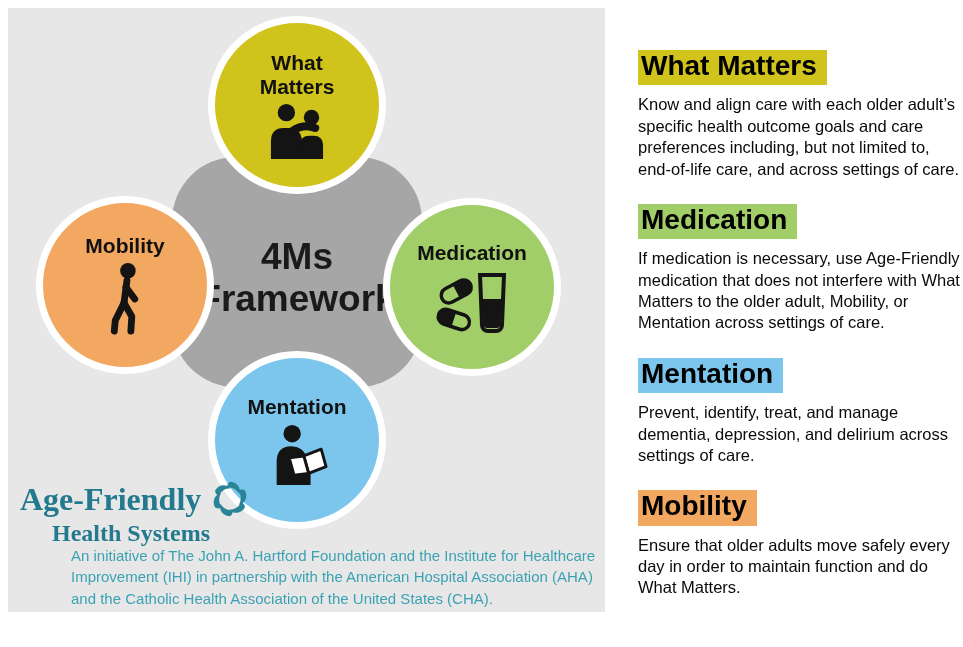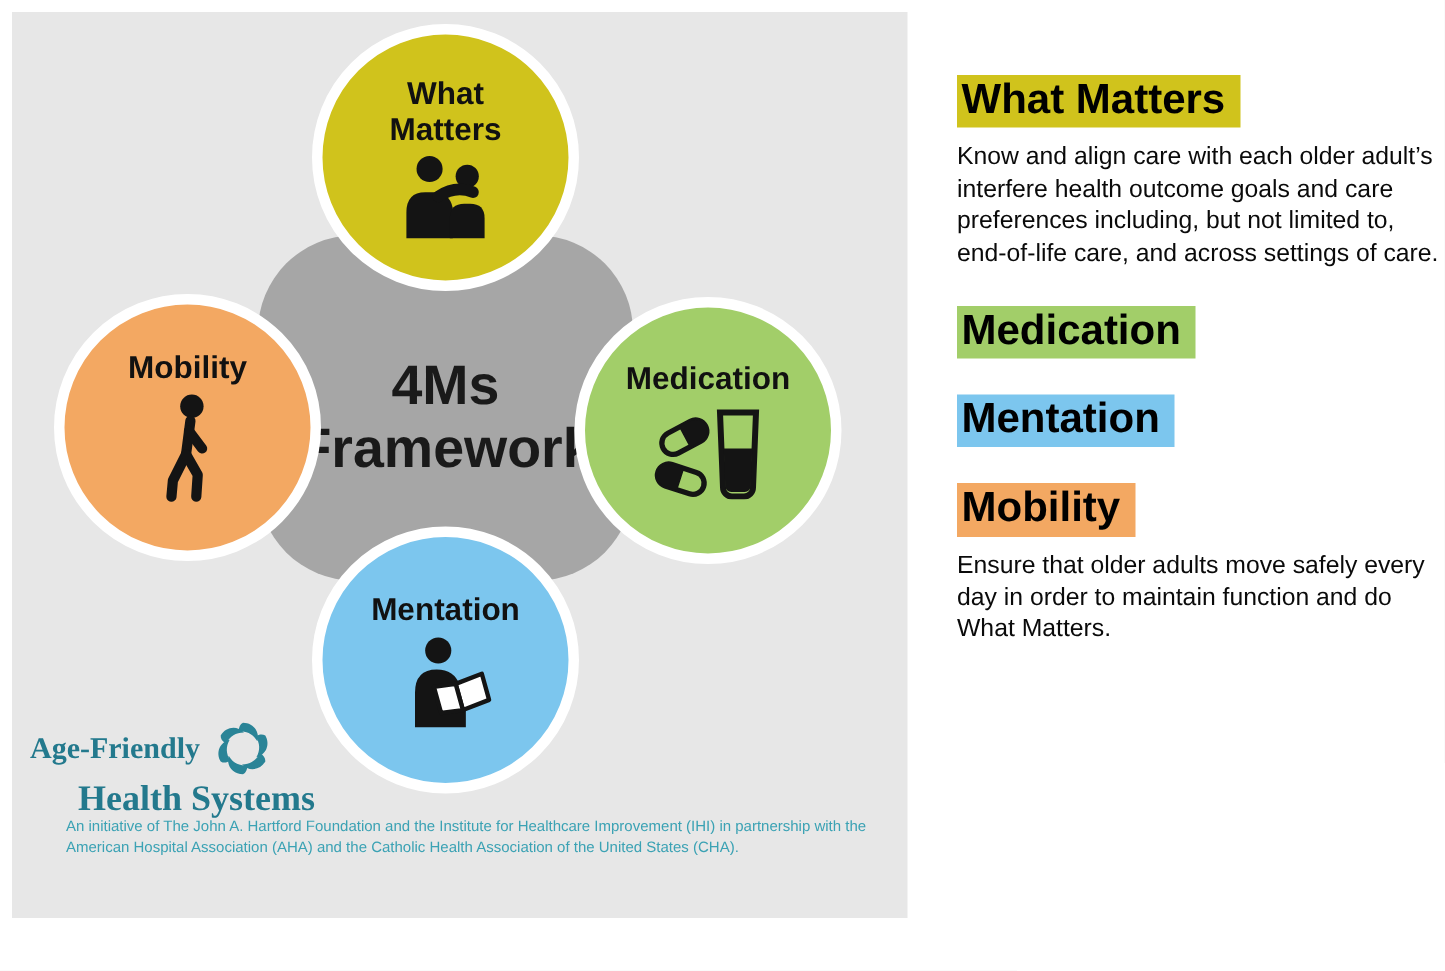--- a/index.html
+++ b/index.html
@@ -74,28 +74,28 @@
 
   
   .logo {
     position: absolute;
     left: 12px; top: 470px;
     color: #23798d;
     font-family: "Liberation Serif", serif;
     z-index: 4;
   }
   .logo-row { display: flex; align-items: center; gap: 8px; }
-  .logo-line1 { font-size: 20px; font-weight: bold; line-height: 1; }
+  .logo-line1 { font-size: 32px; font-weight: bold; line-height: 1; }
   .logo-line2 { font-size: 24px; font-weight: bold; line-height: 1; margin: 1px 0 0 32px; }
 
   .initiative {
     position: absolute;
-    left: 36px; top: 537px;
+    left: 63px; top: 537px;
     width: 535px;
-    font-size: 10px;
+    font-size: 15px;
     line-height: 1.42;
     color: #3ba2b4;
     z-index: 4;
   }
 
   
   .right-col {
     position: absolute;
     left: 638px; top: 50px;
     width: 322px;
@@ -211,29 +211,31 @@
       <div class="logo-line2">Health Systems</div>
     </div>
 
     <div class="initiative" style="color: rgb(59, 162, 180);">An initiative of The John A. Hartford Foundation and the Institute for Healthcare Improvement (IHI) in partnership with the American Hospital Association (AHA) and the Catholic Health Association of the United States (CHA).</div>
   </div>
 
   <div class="right-col">
 
     <div class="section">
       <h2 class="section-title"><span class="hl" style="background-color: rgb(208, 195, 28);">What Matters</span></h2>
-      <p class="section-body">Know and align care with each older adult’s interfere health outcome goals and care preferences including, but not limited to, end-of-life care, and across settings of care.</p>
+      <p class="section-body">Know and align care with each older adult’s specific health outcome goals and care preferences including, but not limited to, end-of-life care, and across settings of care.</p>
     </div>
 
     <div class="section">
       <h2 class="section-title"><span class="hl" style="background-color: rgb(162, 206, 105);">Medication</span></h2>
+      <p class="section-body">If medication is necessary, use Age-Friendly medication that does not interfere with What Matters to the older adult, Mobility, or Mentation across settings of care.</p>
     </div>
 
     <div class="section">
       <h2 class="section-title"><span class="hl" style="background-color: rgb(124, 198, 238);">Mentation</span></h2>
+      <p class="section-body">Prevent, identify, treat, and manage dementia, depression, and delirium across settings of care.</p>
     </div>
 
     <div class="section">
       <h2 class="section-title"><span class="hl" style="background-color: rgb(243, 168, 98);">Mobility</span></h2>
       <p class="section-body">Ensure that older adults move safely every day in order to maintain function and do What Matters.</p>
     </div>
 
   </div>
 
   <div class="footer">

